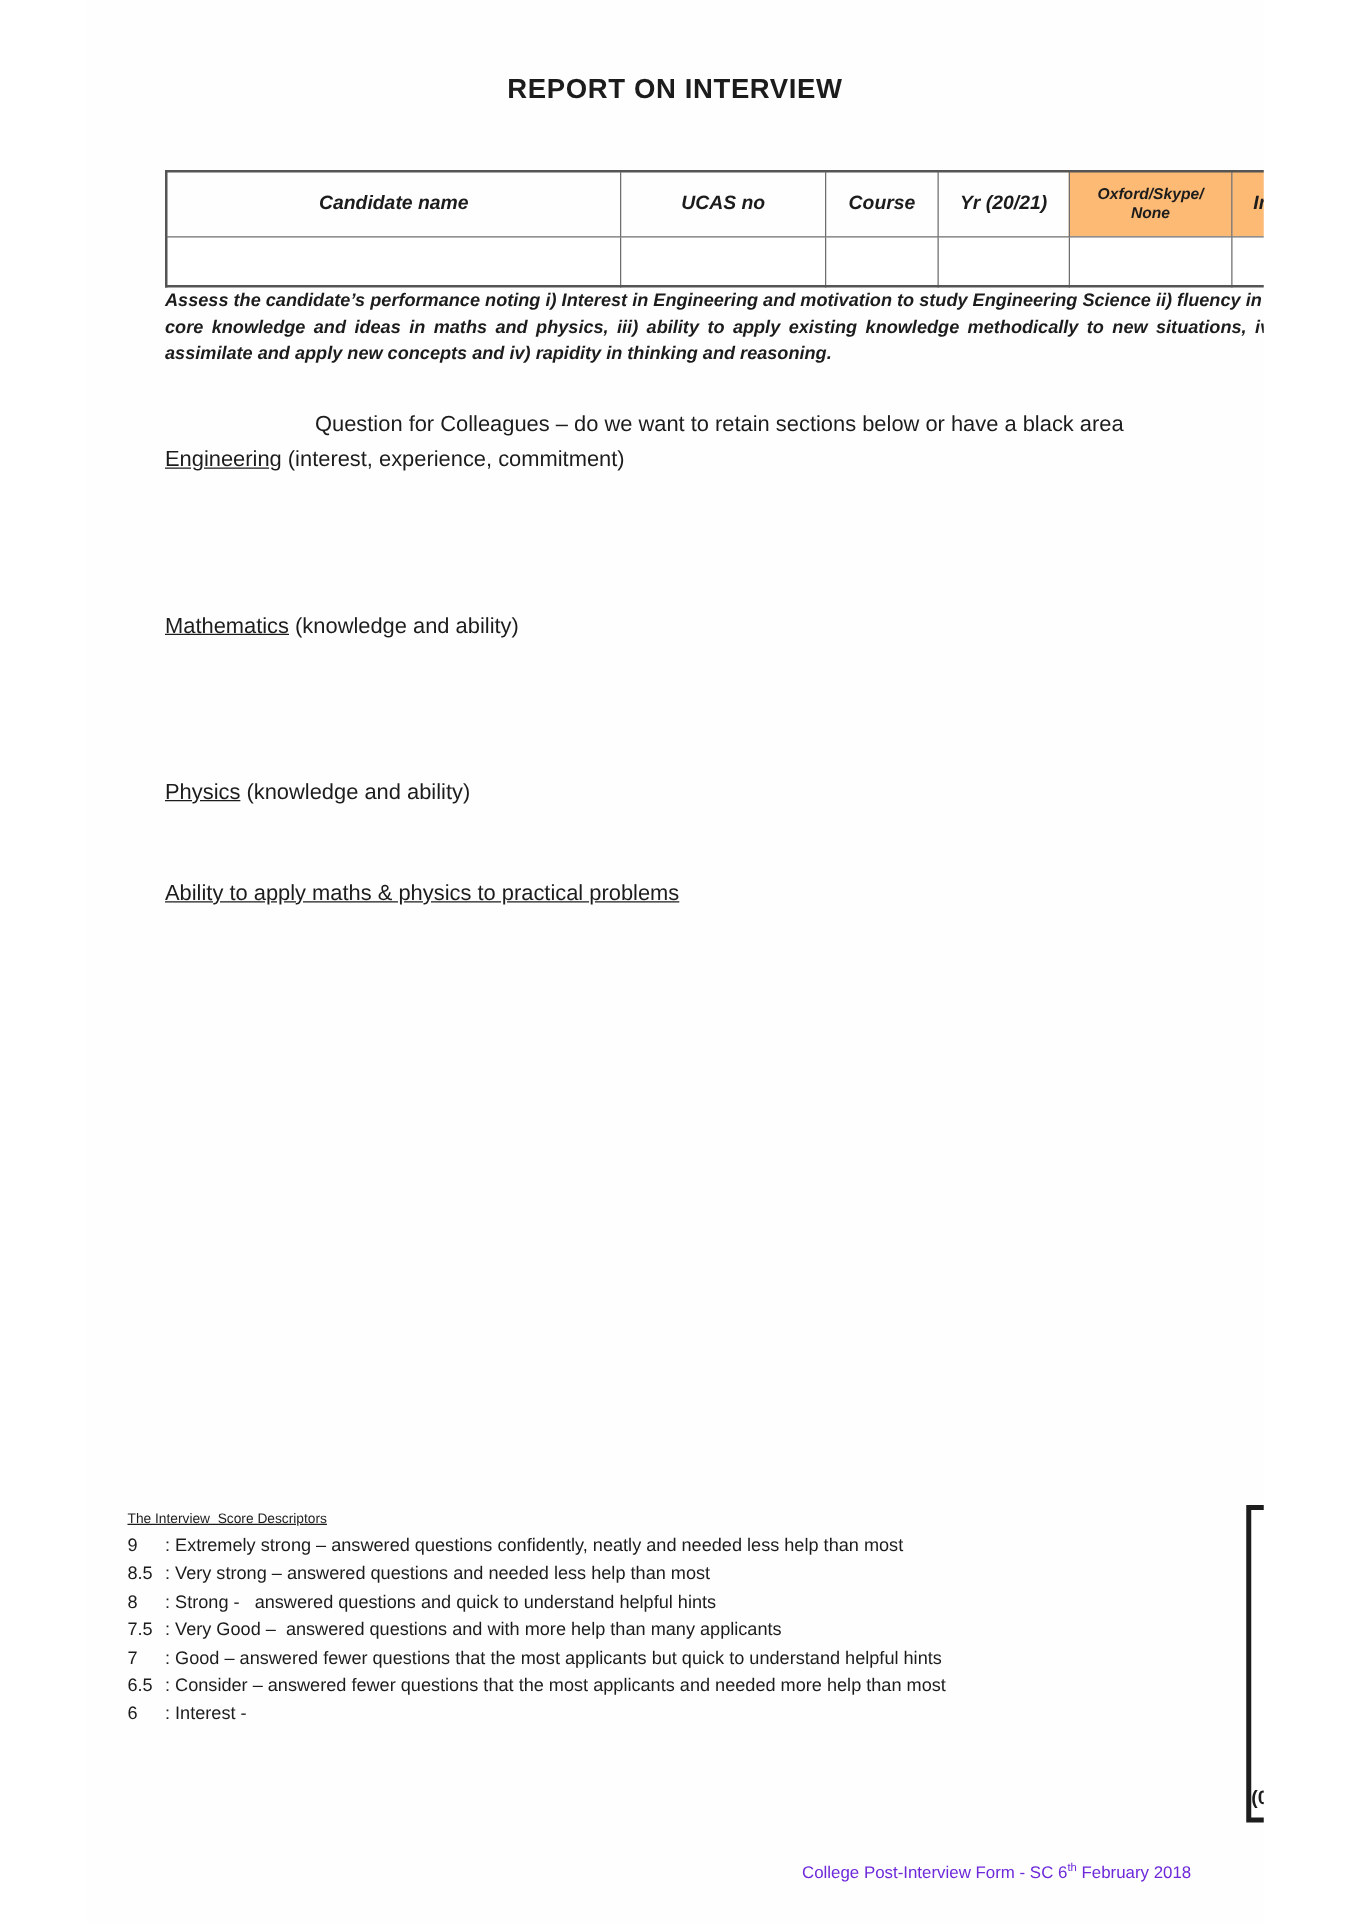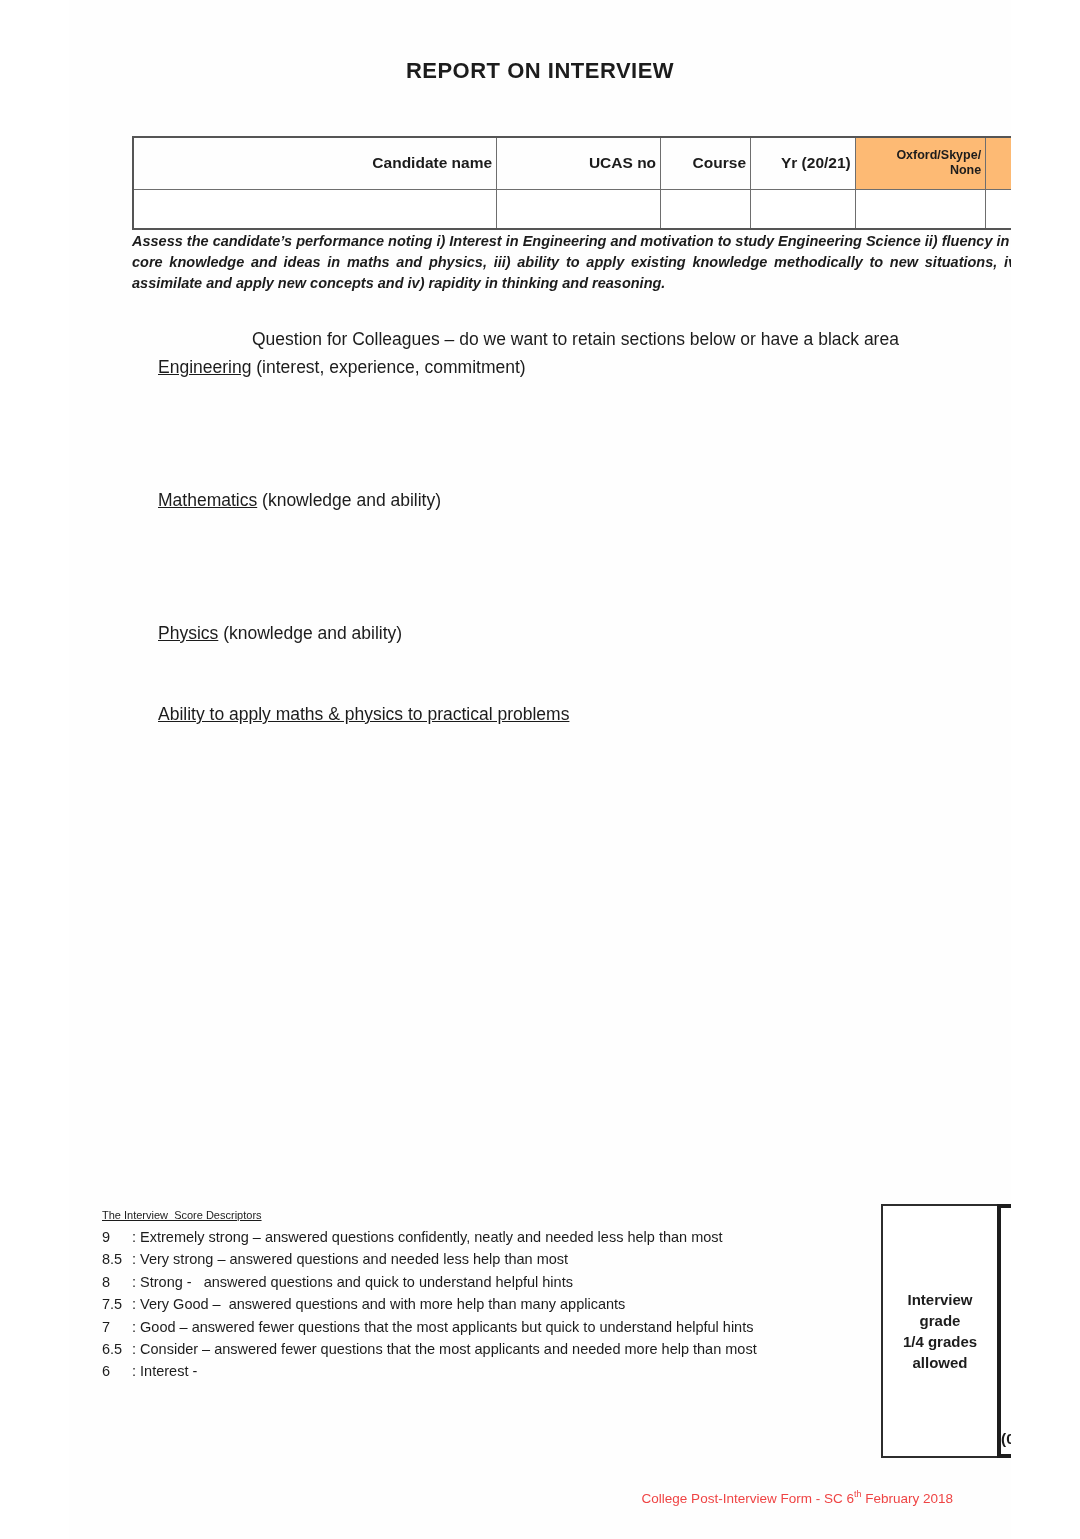--- a/index.html
+++ b/index.html
@@ -37,22 +37,22 @@
   table.candidate-table td {
     border: 1.5px solid #6e6e6e;
     text-align: center;
     vertical-align: middle;
     padding: 2px 4px;
   }
   table.candidate-table { border: 2px solid #555555; }
   tr.header-row td {
     height: 52px;
     font-weight: bold;
+    font-style: italic;
     font-size: 15.5px;
-    text-align: right;
   }
   tr.header-row td.shaded { background: #fdba74; }
   tr.header-row td.small-header { font-size: 12.5px; white-space: pre-line; line-height: 1.25; }
   tr.entry-row td { height: 40px; background: #ffffff; }
 
   .col-candidate { width: 36.8%; }
   .col-ucas      { width: 16.6%; }
   .col-course    { width: 9.1%;  }
   .col-yr        { width: 10.6%; }
   .col-mode      { width: 13.2%; }
@@ -76,21 +76,21 @@
     top: 329px;
     font-size: 17.5px;
   }
 
   .section-heading {
     position: absolute;
     left: 63px;
     font-size: 17.5px;
     white-space: nowrap;
   }
-  .section-heading .underlined { text-decoration: underline; margin-left: 26px; }
+  .section-heading .underlined { text-decoration: underline; }
   .sec-engineering { top: 357px; }
   .sec-mathematics { top: 490px; }
   .sec-physics     { top: 623px; }
   .sec-ability     { top: 704px; }
 
   .descriptors {
     position: absolute;
     left: 33px;
     top: 1209px;
     width: 780px;
@@ -147,21 +147,21 @@
     text-align: left;
     font-weight: bold;
     font-size: 15.5px;
   }
 
   .footer-line {
     position: absolute;
     top: 1489px;
     right: 58px;
     font-size: 13.5px;
-    color: #ef4444;
+    color: #6d28d9;
   }
   .footer-line sup { font-size: 9px; }
 </style>
 </head>
 <body>
 
 <div class="page">
 
   <div class="page-title">REPORT ON INTERVIEW</div>
 
@@ -211,26 +211,20 @@
     <div class="descriptors-heading">The Interview  Score Descriptors</div>
     <div class="descriptor-row"><span class="score">9</span><span>: Extremely strong – answered questions confidently, neatly and needed less help than most</span></div>
     <div class="descriptor-row"><span class="score">8.5</span><span>: Very strong – answered questions and needed less help than most</span></div>
     <div class="descriptor-row"><span class="score">8</span><span>: Strong -   answered questions and quick to understand helpful hints</span></div>
     <div class="descriptor-row"><span class="score">7.5</span><span>: Very Good –  answered questions and with more help than many applicants</span></div>
     <div class="descriptor-row"><span class="score">7</span><span>: Good – answered fewer questions that the most applicants but quick to understand helpful hints</span></div>
     <div class="descriptor-row"><span class="score">6.5</span><span>: Consider – answered fewer questions that the most applicants and needed more help than most</span></div>
     <div class="descriptor-row"><span class="score">6</span><span>: Interest -</span></div>
   </div>
 
-  <div class="grade-label-box">
-    <span>Interview
-grade
-1/4 grades
-allowed</span>
-  </div>
 
   <div class="grade-entry-box">
     <span></span>
     <div class="grade-range-hint">(0-9)</div>
   </div>
 
   <div class="footer-line">
     <span>College Post-Interview Form - SC 6</span><sup>th</sup><span> February  2018</span>
   </div>
 

